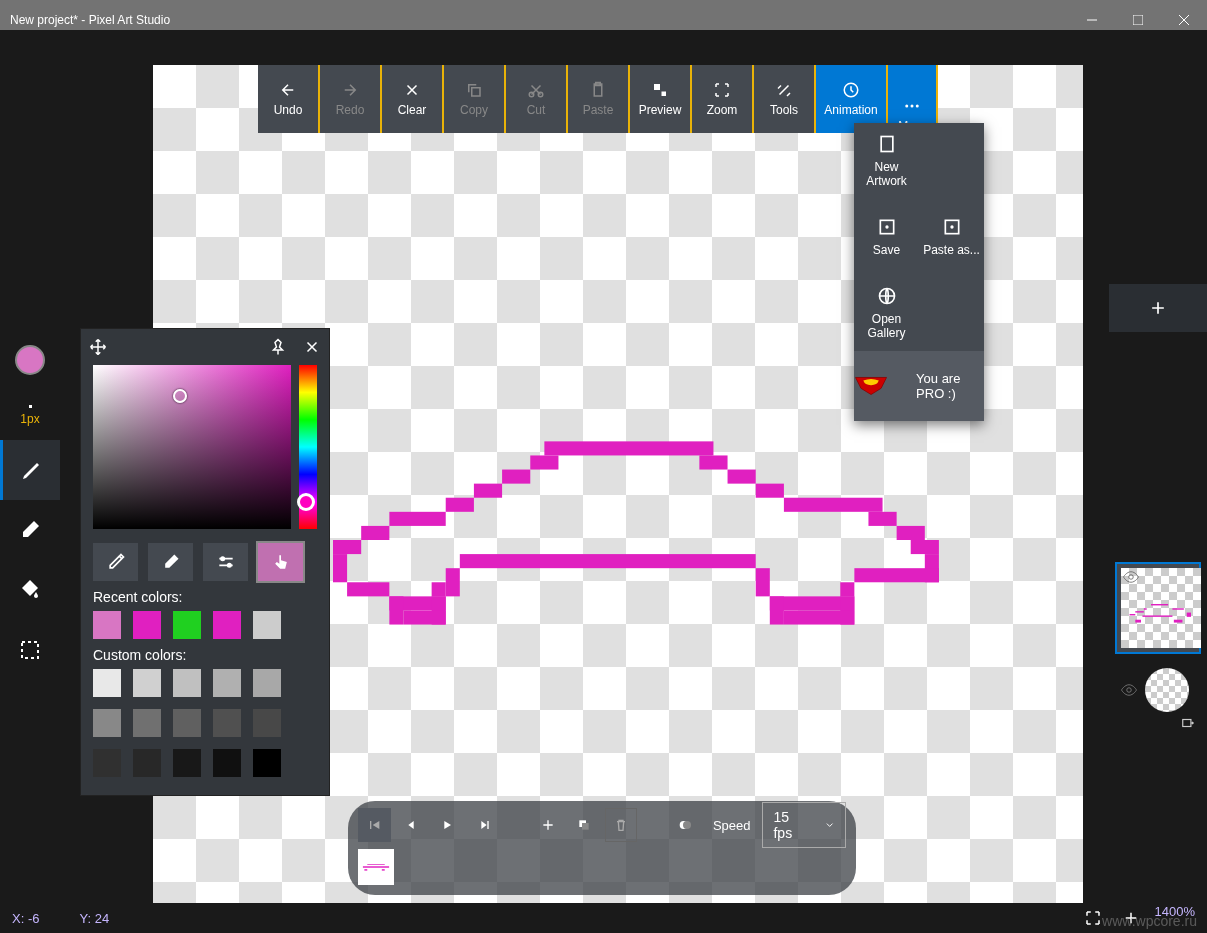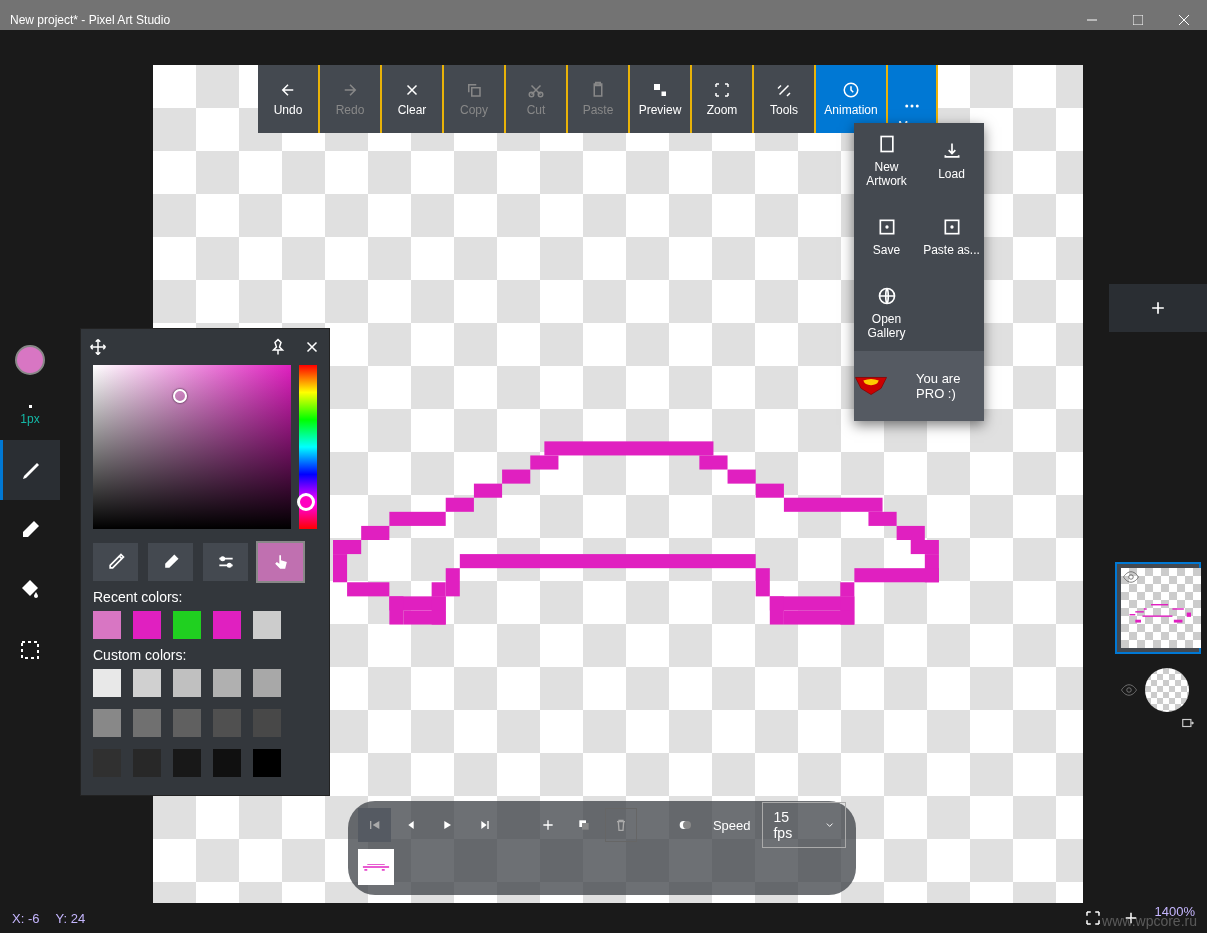--- a/index.html
+++ b/index.html
@@ -34,21 +34,21 @@
 .more-item { width: 65px; height: 76px; display: flex; flex-direction: column; align-items: center; justify-content: center; font-size: 12px; color: #fff; text-align: center; }
 .more-item svg { width: 20px; height: 20px; margin-bottom: 6px; }
 .more-pro { background: #555a62; height: 70px; display: flex; flex-direction: row; align-items: center; justify-content: center; font-size: 13px; gap: 28px; }
 
 
 .left-tools { position: absolute; left: 0; top: 300px; width: 60px; display: flex; flex-direction: column; align-items: center; z-index: 5; }
 .left-tool { width: 60px; height: 60px; display: flex; align-items: center; justify-content: center; }
 .left-tool svg { width: 24px; height: 24px; }
 .left-tool.sel { background: #2a2e33; border-left: 3px solid #0078d4; }
 .current-color { width: 30px; height: 30px; border-radius: 50%; background: #d876c3; border: 2px solid #888; }
-.size-label { color: #14b8a6; font-size: 12px; margin-top: 4px; }
+.size-label { color: #eab308; font-size: 12px; margin-top: 4px; }
 
 
 .color-panel { position: absolute; left: 80px; top: 298px; width: 250px; background: #33373c; z-index: 20; border: 1px solid #222; }
 .panel-header { height: 36px; display: flex; align-items: center; justify-content: space-between; padding: 0 8px; }
 .panel-header svg { width: 18px; height: 18px; }
 .color-area { margin: 0 12px; height: 164px; position: relative; display: flex; gap: 8px; }
 .sv-box { flex: 1; background: linear-gradient(to top, #000, transparent), linear-gradient(to right, #fff, #e020c0); position: relative; }
 .sv-cursor { position: absolute; width: 14px; height: 14px; border: 2px solid #fff; border-radius: 50%; left: 80px; top: 24px; box-shadow: 0 0 2px #000; }
 .hue-bar { width: 18px; background: linear-gradient(to bottom,#ff0000,#ffff00,#00ff00,#00ffff,#0000ff,#ff00ff,#ff0000); position: relative; }
 .hue-cursor { position: absolute; bottom: 18px; left: -2px; width: 18px; height: 18px; border: 3px solid #fff; border-radius: 50%; background: #ff00c0; }
@@ -238,26 +238,20 @@
   </div>
 
   <div class="more-menu">
     <div class="more-row">
       <div class="more-item">
           <svg viewBox="0 0 24 24" fill="none" stroke="#fff" stroke-width="2">
             <rect x="5" y="3" width="14" height="18"></rect>
           </svg>
           <span>New Artwork</span>
         </div>
-      <div class="more-item">
-          <svg viewBox="0 0 24 24" fill="none" stroke="#fff" stroke-width="2">
-            <path d="M4 17v2h16v-2M12 3v12M8 11l4 4 4-4"></path>
-          </svg>
-          <span>Load</span>
-        </div>
     </div>
     <div class="more-row">
       <div class="more-item">
           <svg viewBox="0 0 24 24" fill="none" stroke="#fff" stroke-width="2">
             <rect x="4" y="4" width="16" height="16"></rect>
             <circle cx="12" cy="12" r="1" fill="#fff"></circle>
           </svg>
           <span>Save</span>
         </div>
       <div class="more-item">
@@ -496,21 +490,21 @@
               <rect x="6" y="10" width="4" height="2"></rect>
               <rect x="30" y="10" width="4" height="2"></rect>
             </g>
           </svg>
       </div>
     </div>
   </div>
 
   <div class="statusbar">
     <span>X: -6</span>
-    <span style="margin-left:16px">Y: 24</span>
+    <span style="margin-left:40px">Y: 24</span>
     <div class="status-right">
       <div class="status-btn">
           <svg width="18" height="18" viewBox="0 0 24 24" fill="none" stroke="#fff" stroke-width="2">
             <path d="M4 4h5M4 4v5M20 4h-5M20 4v5M4 20h5M4 20v-5M20 20h-5M20 20v-5"></path>
           </svg>
         </div>
       <div class="status-btn">
           <svg width="18" height="18" viewBox="0 0 24 24" fill="none" stroke="#fff" stroke-width="2">
             <path d="M12 5v14M5 12h14"></path>
           </svg>

